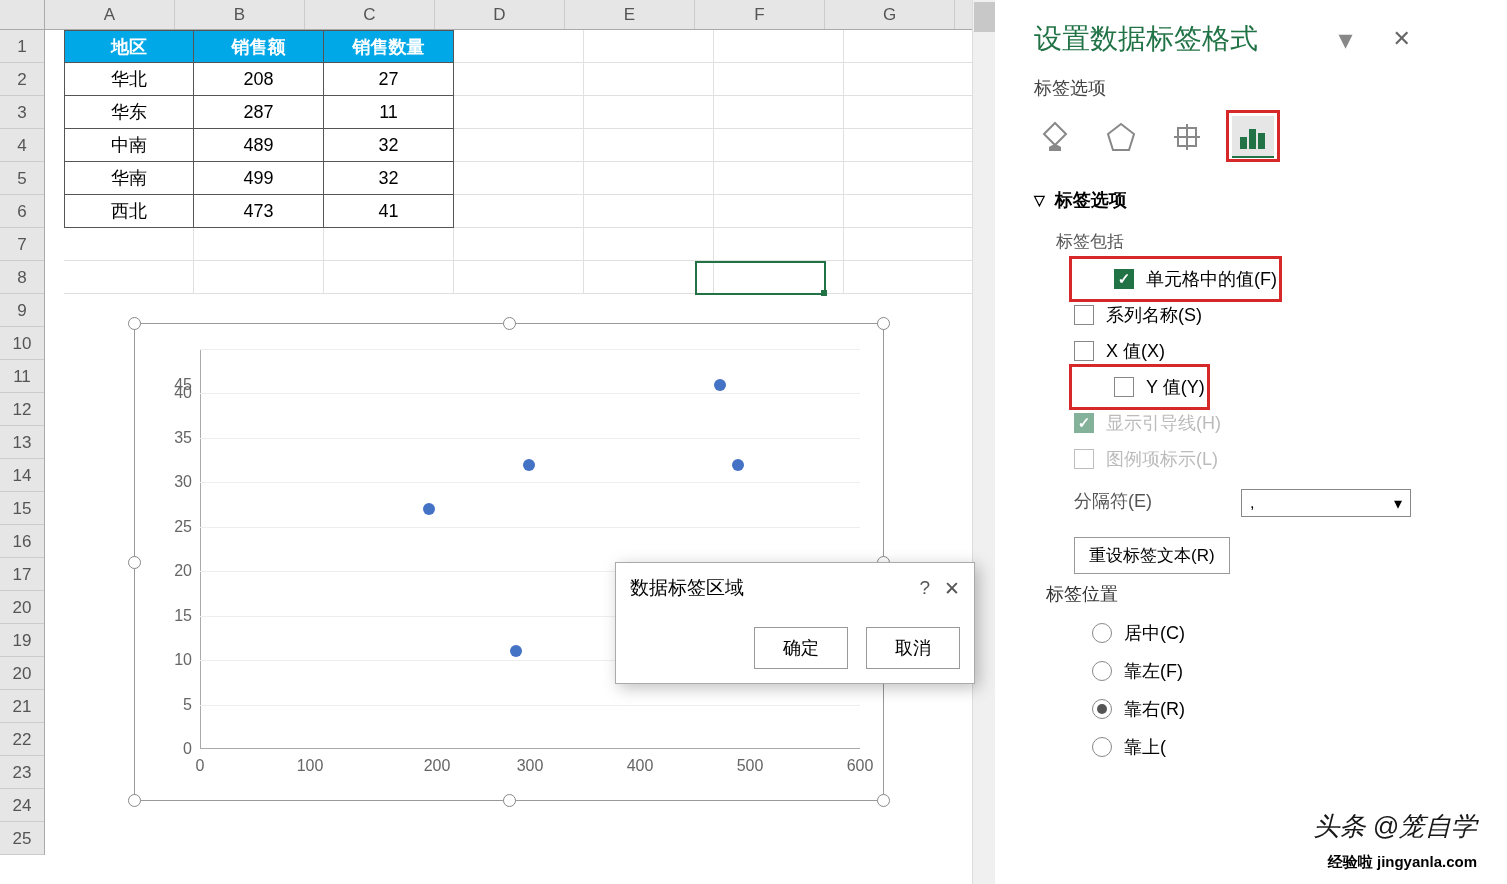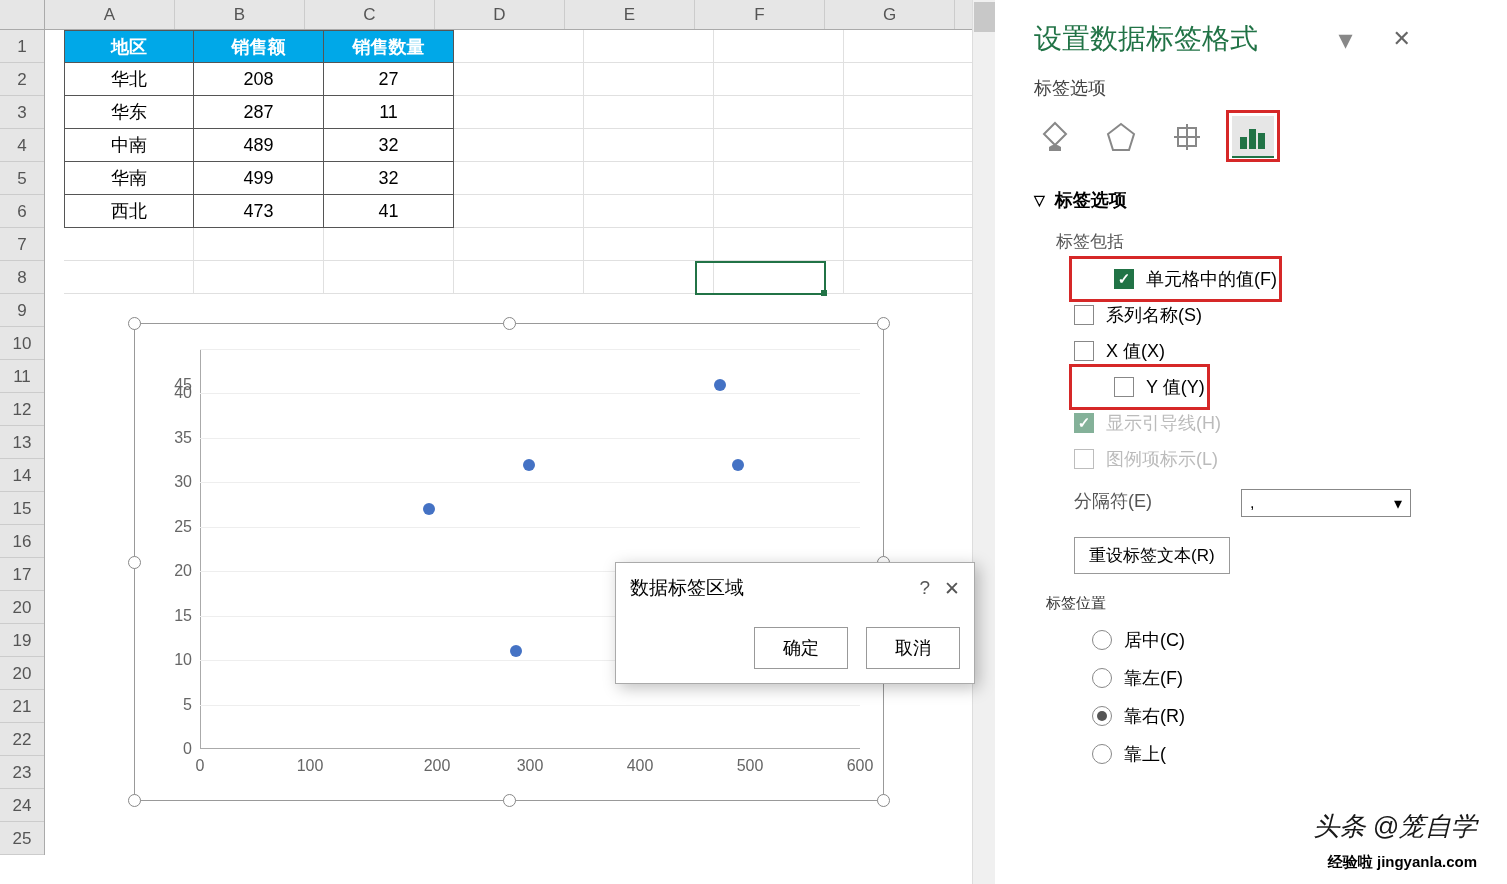--- a/index.html
+++ b/index.html
@@ -76,21 +76,21 @@
 .cb.checked { background: #217346; border-color: #217346; }
 .cb.checked::after { content: '✓'; color: #fff; font-size: 15px; font-weight: bold; }
 .cb.disabled { opacity: 0.55; }
 .cb-label.disabled { color: #bbb; }
 .radio-row { display: flex; align-items: center; padding: 7px 0 7px 58px; font-size: 18px; }
 .rb { width: 20px; height: 20px; border: 1.5px solid #888; border-radius: 50%; margin-right: 12px; display: flex; align-items: center; justify-content: center; cursor: pointer; flex-shrink: 0; }
 .rb.checked::after { content: ''; width: 10px; height: 10px; background: #555; border-radius: 50%; }
 .sep-row { display: flex; align-items: flex-start; padding: 12px 0 12px 40px; }
 .sep-label { font-size: 18px; color: #555; flex: 1; }
 .sep-select { width: 170px; height: 28px; border: 1px solid #888; padding: 0 8px; background: #fff; cursor: pointer; display: flex; align-items: center; justify-content: space-between; font-size: 16px; }
-.reset-btn { margin: 8px 0 16px 40px; padding: 6px 14px; border: 1px solid #999; background: #fff; font-size: 17px; cursor: pointer; display: inline-block; }
+.reset-btn { margin: 8px 0 4px 40px; padding: 6px 14px; border: 1px solid #999; background: #fff; font-size: 17px; cursor: pointer; display: inline-block; }
 .red-outline { outline: 3px solid #d62828; outline-offset: 2px; }
 
 .watermark { position: absolute; right: 30px; bottom: 40px; font-size: 26px; color: #000; font-weight: 500; opacity: 0.9; font-style: italic; }
 .watermark2 { position: absolute; right: 30px; bottom: 12px; font-size: 15px; color: #000000; font-weight: bold; }
 </style>
 </head>
 <body>
 
 <div class="sheet">
   <div class="col-headers">
@@ -347,21 +347,21 @@
   <div class="sep-row">
     <span class="sep-label">分隔符(E)</span>
     <div class="sep-select">
       <span>,</span>
       <span>▾</span>
     </div>
   </div>
 
   <div class="reset-btn">重设标签文本(R)</div>
 
-  <div class="field-label" style="padding-left:12px;font-size:15px;color:#333">标签位置</div>
+  <div class="field-label" style="padding-left:12px;font-size:18px;color:#333">标签位置</div>
   <div class="radio-row">
     <div class="rb"></div>
     <span>居中(C)</span>
   </div>
   <div class="radio-row">
     <div class="rb"></div>
     <span>靠左(F)</span>
   </div>
   <div class="radio-row">
     <div class="rb checked"></div>

